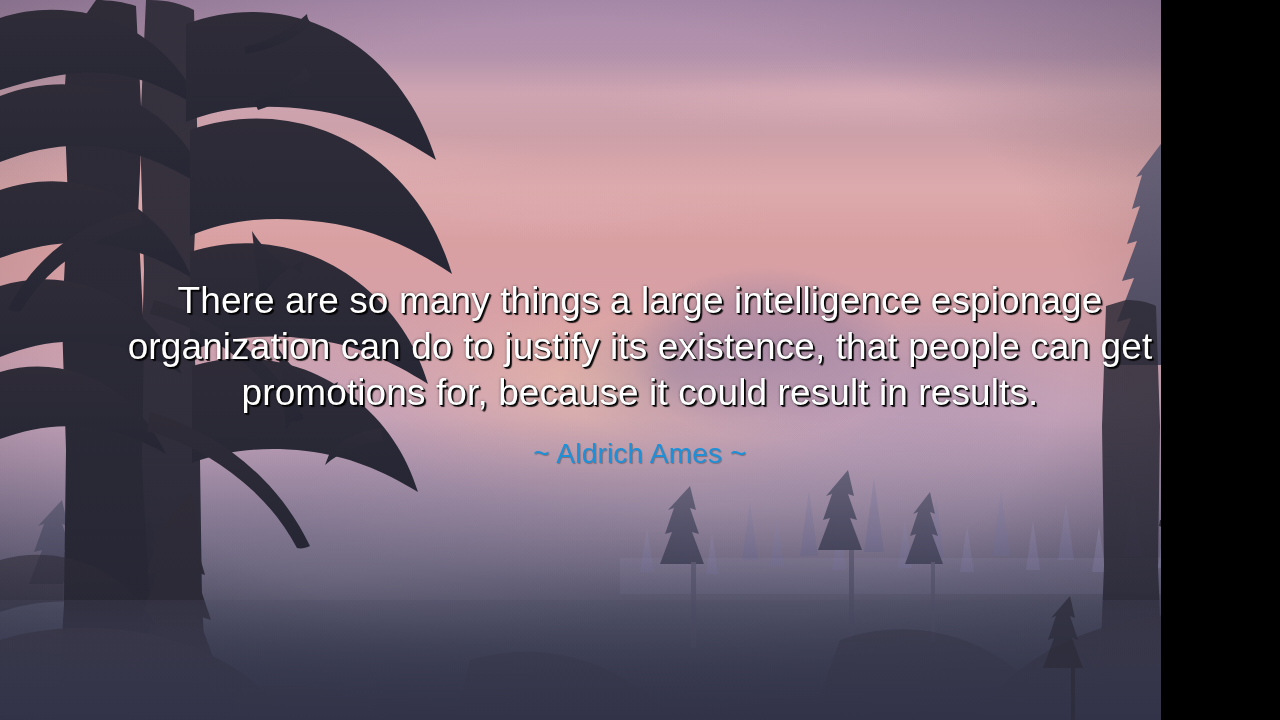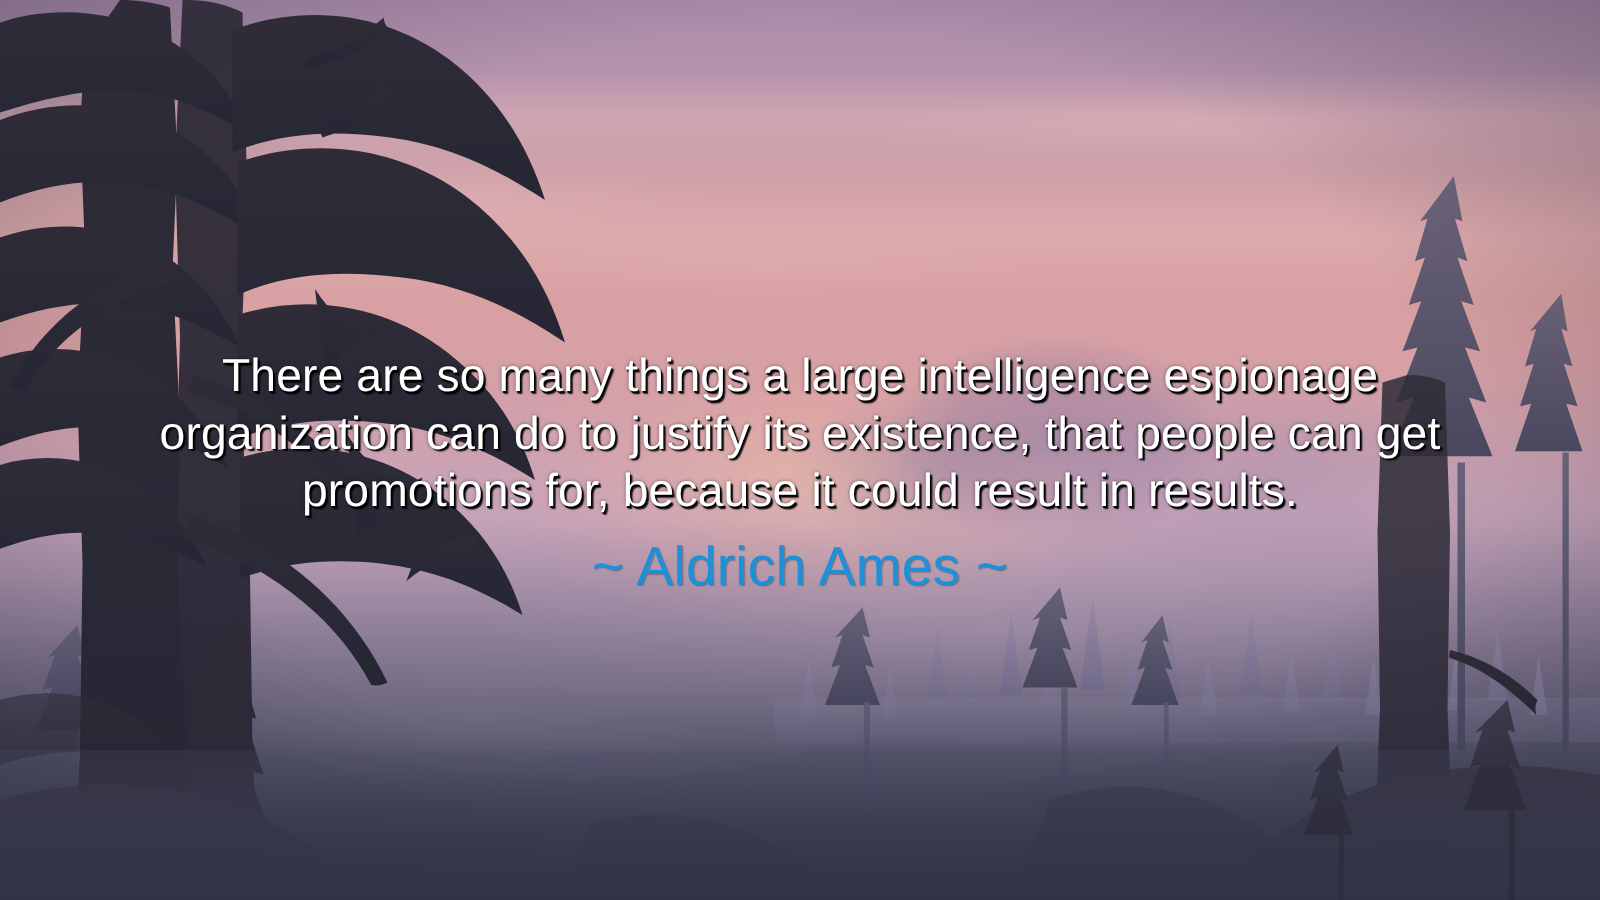--- a/index.html
+++ b/index.html
@@ -6,21 +6,21 @@
     margin: 0;
     padding: 0;
     background: #000;
   }
   body {
     font-family: "Liberation Sans", sans-serif;
   }
 
   #stage {
     position: relative;
-    width: 1280px;
+    width: 1161px;
     height: 720px;
     overflow: hidden;
     background: #2b2b38;
   }
 
   
   .layer { position: absolute; left: 0; top: 0; width: 100%; height: 100%; }
 
   #sky {
     background:
@@ -127,21 +127,21 @@
       2px 2px 1px rgba(0,0,0,0.85),
       1px 1px 0px rgba(0,0,0,0.9),
       0px 0px 3px rgba(0,0,0,0.45);
     pointer-events: auto;
   }
 
   #quote-author {
     margin-top: 18px;
     text-align: right;
     color: #1e90d8;
-    font-size: 44px;
+    font-size: 28px;
     line-height: 40px;
     font-weight: 400;
     letter-spacing: 0.2px;
     text-shadow: 1px 1px 1px rgba(0,0,0,0.28);
     pointer-events: auto;
   }
 </style>
 </head>
 <body>
 

